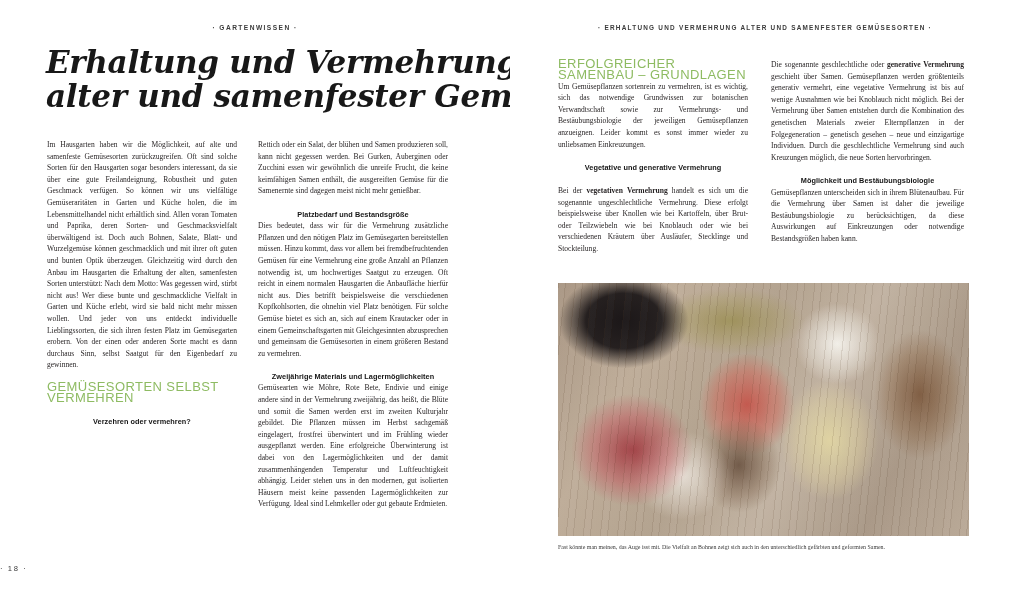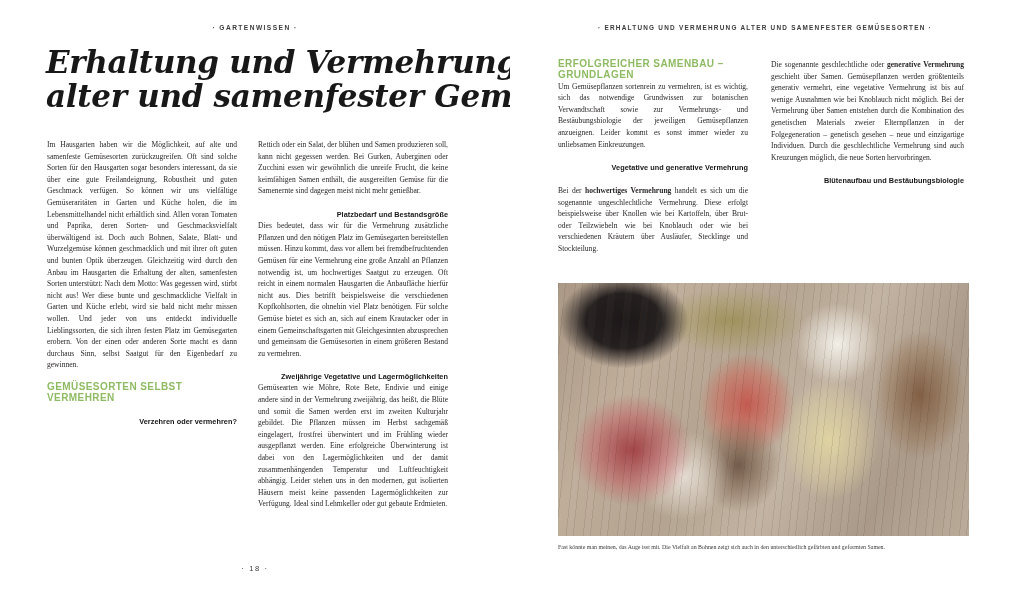--- a/index.html
+++ b/index.html
@@ -38,21 +38,21 @@
     color: #3b3b3b;
     text-transform: uppercase;
     white-space: nowrap;
   }
   .page-right .running-head { font-size: 6.4px; letter-spacing: 1.25px; }
 
   .folio {
     position: absolute;
     bottom: 26px;
     left: 0; right: 0;
-    text-align: center;
+    text-align: left;
     font-family: Liberation Sans, sans-serif;
     font-size: 7.6px;
     letter-spacing: 1.6px;
     color: #3b3b3b;
   }
 
   
   .title-block {
     position: absolute;
     top: 46px;
@@ -82,37 +82,37 @@
   .col p { margin: 0; text-indent: 0; }
 
   .c1 { left: 47px;  top: 139px; width: 190px; }
   .c2 { left: 258px; top: 139px; width: 190px; }
   .c3 { left: 558px; top: 59px;  width: 190px; }
   .c4 { left: 771px; top: 59px;  width: 193px; }
 
   h3.section-head {
     margin: 0 0 0.5px 0;
     font-family: "Liberation Sans", sans-serif;
-    font-size: 10px;
-    font-weight: 700;
+    font-size: 13px;
+    font-weight: 400;
     letter-spacing: 0.42px;
     line-height: 10.6px;
     color: #8ebb62;
     text-transform: uppercase;
     text-align: left;
   }
   h4.sub-head {
     margin: 0;
     font-family: "Liberation Sans", sans-serif;
     font-size: 7.3px;
     font-weight: 700;
     letter-spacing: 0.05px;
     line-height: 11.6px;
     color: #161616;
-    text-align: right;
+    text-align: center;
   }
   .gap { height: 11.6px; }
 
   b, strong { font-weight: 700; }
 
   
   .photo-wrap {
     position: absolute;
     left: 558px; top: 283px;
     width: 411px; height: 253px;
@@ -174,44 +174,45 @@
       <div class="gap"></div>
       <h4 class="sub-head">Verzehren oder vermehren?</h4>
     </div>
 
     <div class="col c2">
       <p>Rettich oder ein Salat, der blühen und Samen produzieren soll, kann nicht gegessen werden. Bei Gurken, Auberginen oder Zucchini essen wir gewöhnlich die unreife Frucht, die keine keimfähigen Samen enthält, die ausgereiften Gemüse für die Samenernte sind dagegen meist nicht mehr genießbar.</p>
       <div class="gap"></div>
       <h4 class="sub-head">Platzbedarf und Bestandsgröße</h4>
       <p>Dies bedeutet, dass wir für die Vermehrung zusätzliche Pflanzen und den nötigen Platz im Gemüsegarten bereitstellen müssen. Hinzu kommt, dass vor allem bei fremdbefruchtenden Gemüsen für eine Vermehrung eine große Anzahl an Pflanzen notwendig ist, um hochwertiges Saatgut zu erzeugen. Oft reicht in einem normalen Hausgarten die Anbaufläche hierfür nicht aus. Dies betrifft beispielsweise die verschiedenen Kopfkohlsorten, die ohnehin viel Platz benötigen. Für solche Gemüse bietet es sich an, sich auf einem Krautacker oder in einem Gemeinschaftsgarten mit Gleichgesinnten abzusprechen und gemeinsam die Gemüsesorten in einem größeren Bestand zu vermehren.</p>
       <div class="gap"></div>
-      <h4 class="sub-head">Zweijährige Vegetative und Lagermöglichkeiten</h4>
+      <h4 class="sub-head">Zweijährige Materials und Lagermöglichkeiten</h4>
       <p>Gemüsearten wie Möhre, Rote Bete, Endivie und einige andere sind in der Vermehrung zweijährig, das heißt, die Blüte und somit die Samen werden erst im zweiten Kulturjahr gebildet. Die Pflanzen müssen im Herbst sachgemäß eingelagert, frostfrei überwintert und im Frühling wieder ausgepflanzt werden. Eine erfolgreiche Überwinterung ist dabei von den Lagermöglichkeiten und der damit zusammenhängenden Temperatur und Luftfeuchtigkeit abhängig. Leider stehen uns in den modernen, gut isolierten Häusern meist keine passenden Lagermöglichkeiten zur Verfügung. Ideal sind Lehmkeller oder gut gebaute Erdmieten.</p>
     </div>
 
     <div class="folio">· 18 ·</div>
   </div>
 
   <div class="page page-right">
     <div class="running-head">· ERHALTUNG UND VERMEHRUNG ALTER UND SAMENFESTER GEMÜSESORTEN ·</div>
   </div>
 
   <div class="col c3">
     <h3 class="section-head">ERFOLGREICHER SAMENBAU – GRUNDLAGEN</h3>
     <p>Um Gemüsepflanzen sortenrein zu vermehren, ist es wichtig, sich das notwendige Grundwissen zur botanischen Verwandtschaft sowie zur Vermehrungs- und Bestäubungsbiologie der jeweiligen Gemüsepflanzen anzueignen. Leider kommt es sonst immer wieder zu unliebsamen Einkreuzungen.</p>
     <div class="gap"></div>
     <h4 class="sub-head">Vegetative und generative Vermehrung</h4>
     <div class="gap"></div>
-    <p><span>Bei der </span><b>hochwertiges Vermehrung</b><span> handelt es sich um die sogenannte ungeschlechtliche Vermehrung. Diese erfolgt beispielsweise über Knollen wie bei Kartoffeln, über Brut- oder Teilzwiebeln wie bei Knoblauch oder wie bei verschiedenen Kräutern über Ausläufer, Stecklinge und Stockteilung.</span></p>
+    <p><span>Bei der </span><b>vegetativen Vermehrung</b><span> handelt es sich um die sogenannte ungeschlechtliche Vermehrung. Diese erfolgt beispielsweise über Knollen wie bei Kartoffeln, über Brut- oder Teilzwiebeln wie bei Knoblauch oder wie bei verschiedenen Kräutern über Ausläufer, Stecklinge und Stockteilung.</span></p>
   </div>
 
   <div class="col c4">
     <p><span>Die sogenannte geschlechtliche oder </span><b>generative Vermehrung</b><span> geschieht über Samen. Gemüsepflanzen werden größtenteils generativ vermehrt, eine vegetative Vermehrung ist bis auf wenige Ausnahmen wie bei Knoblauch nicht möglich. Bei der Vermehrung über Samen entstehen durch die Kombination des genetischen Materials zweier Elternpflanzen in der Folgegeneration – genetisch gesehen – neue und einzigartige Individuen. Durch die geschlechtliche Vermehrung sind auch Kreuzungen möglich, die neue Sorten hervorbringen.</span></p>
     <div class="gap"></div>
-    <h4 class="sub-head">Blütenaufbau und Bestäubungsbiologie</h4>
+    <h4 class="sub-head">Möglichkeit und Bestäubungsbiologie</h4>
+    <p>Gemüsepflanzen unterscheiden sich in ihrem Blütenaufbau. Für die Vermehrung über Samen ist daher die jeweilige Bestäubungsbiologie zu berücksichtigen, da diese Auswirkungen auf Einkreuzungen oder notwendige Bestandsgrößen haben kann.</p>
   </div>
 
   <div class="photo-wrap">
     <div class="photo"></div>
   </div>
 
   <div class="caption">Fast könnte man meinen, das Auge isst mit. Die Vielfalt an Bohnen zeigt sich auch in den unterschiedlich gefärbten und geformten Samen.</div>
 
 </div>
 

